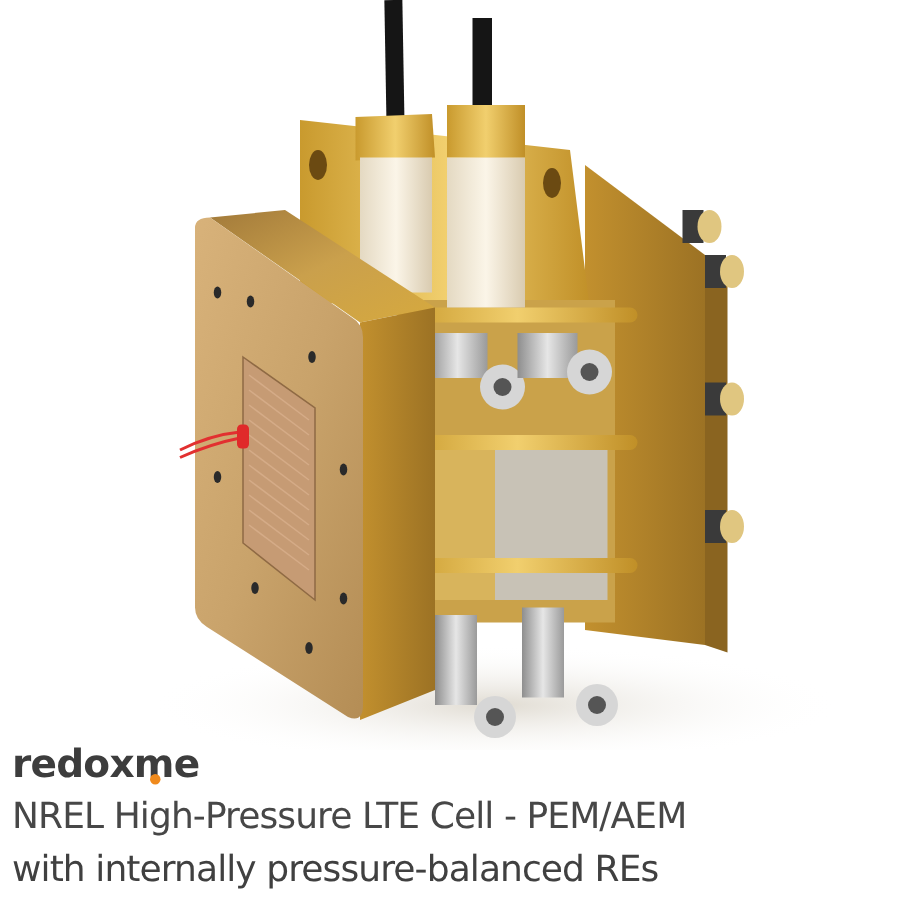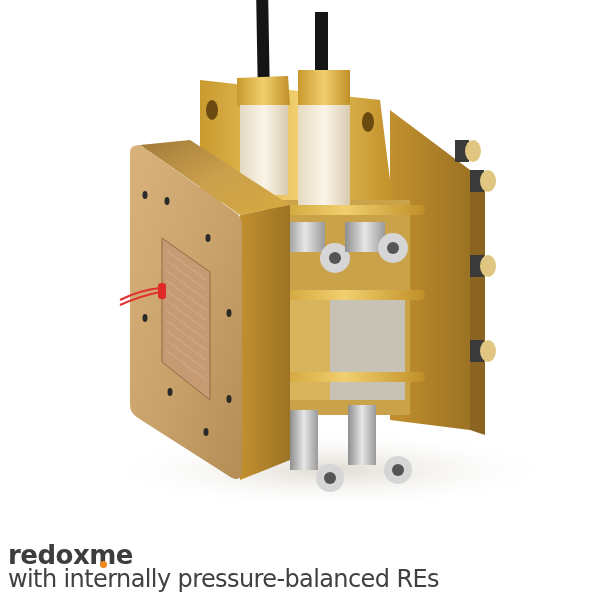--- a/index.html
+++ b/index.html
@@ -180,18 +180,19 @@
         <ellipse cx="206" cy="432" rx="2.5" ry="4"></ellipse>
     </g>
 
     <g>
       <path d="M120,300 Q140,290 160,288" stroke="#e23030" stroke-width="2" fill="none"></path>
       <path d="M120,305 Q140,296 160,292" stroke="#e23030" stroke-width="2" fill="none"></path>
       <rect x="158" y="283" width="8" height="16" rx="3" fill="#e02a2a"></rect>
     </g>
   </svg>
 
-  <div class="brand" style="color: rgb(61, 61, 61); margin-top: 45px;">
+  <div class="brand" style="color: rgb(61, 61, 61);">
     <span>redox</span><span class="dot-wrap"><span>m</span><span class="dot" style="background: rgb(240, 138, 28);"></span></span><span>e</span>
   </div>
 
+  <div class="caption title" style="color: rgb(71, 71, 71);">NREL High-Pressure LTE Cell - PEM/AEM</div>
   <div class="caption subtitle" style="color: #404040;">with internally pressure-balanced REs</div>
 </div>
 
 </body></html>

